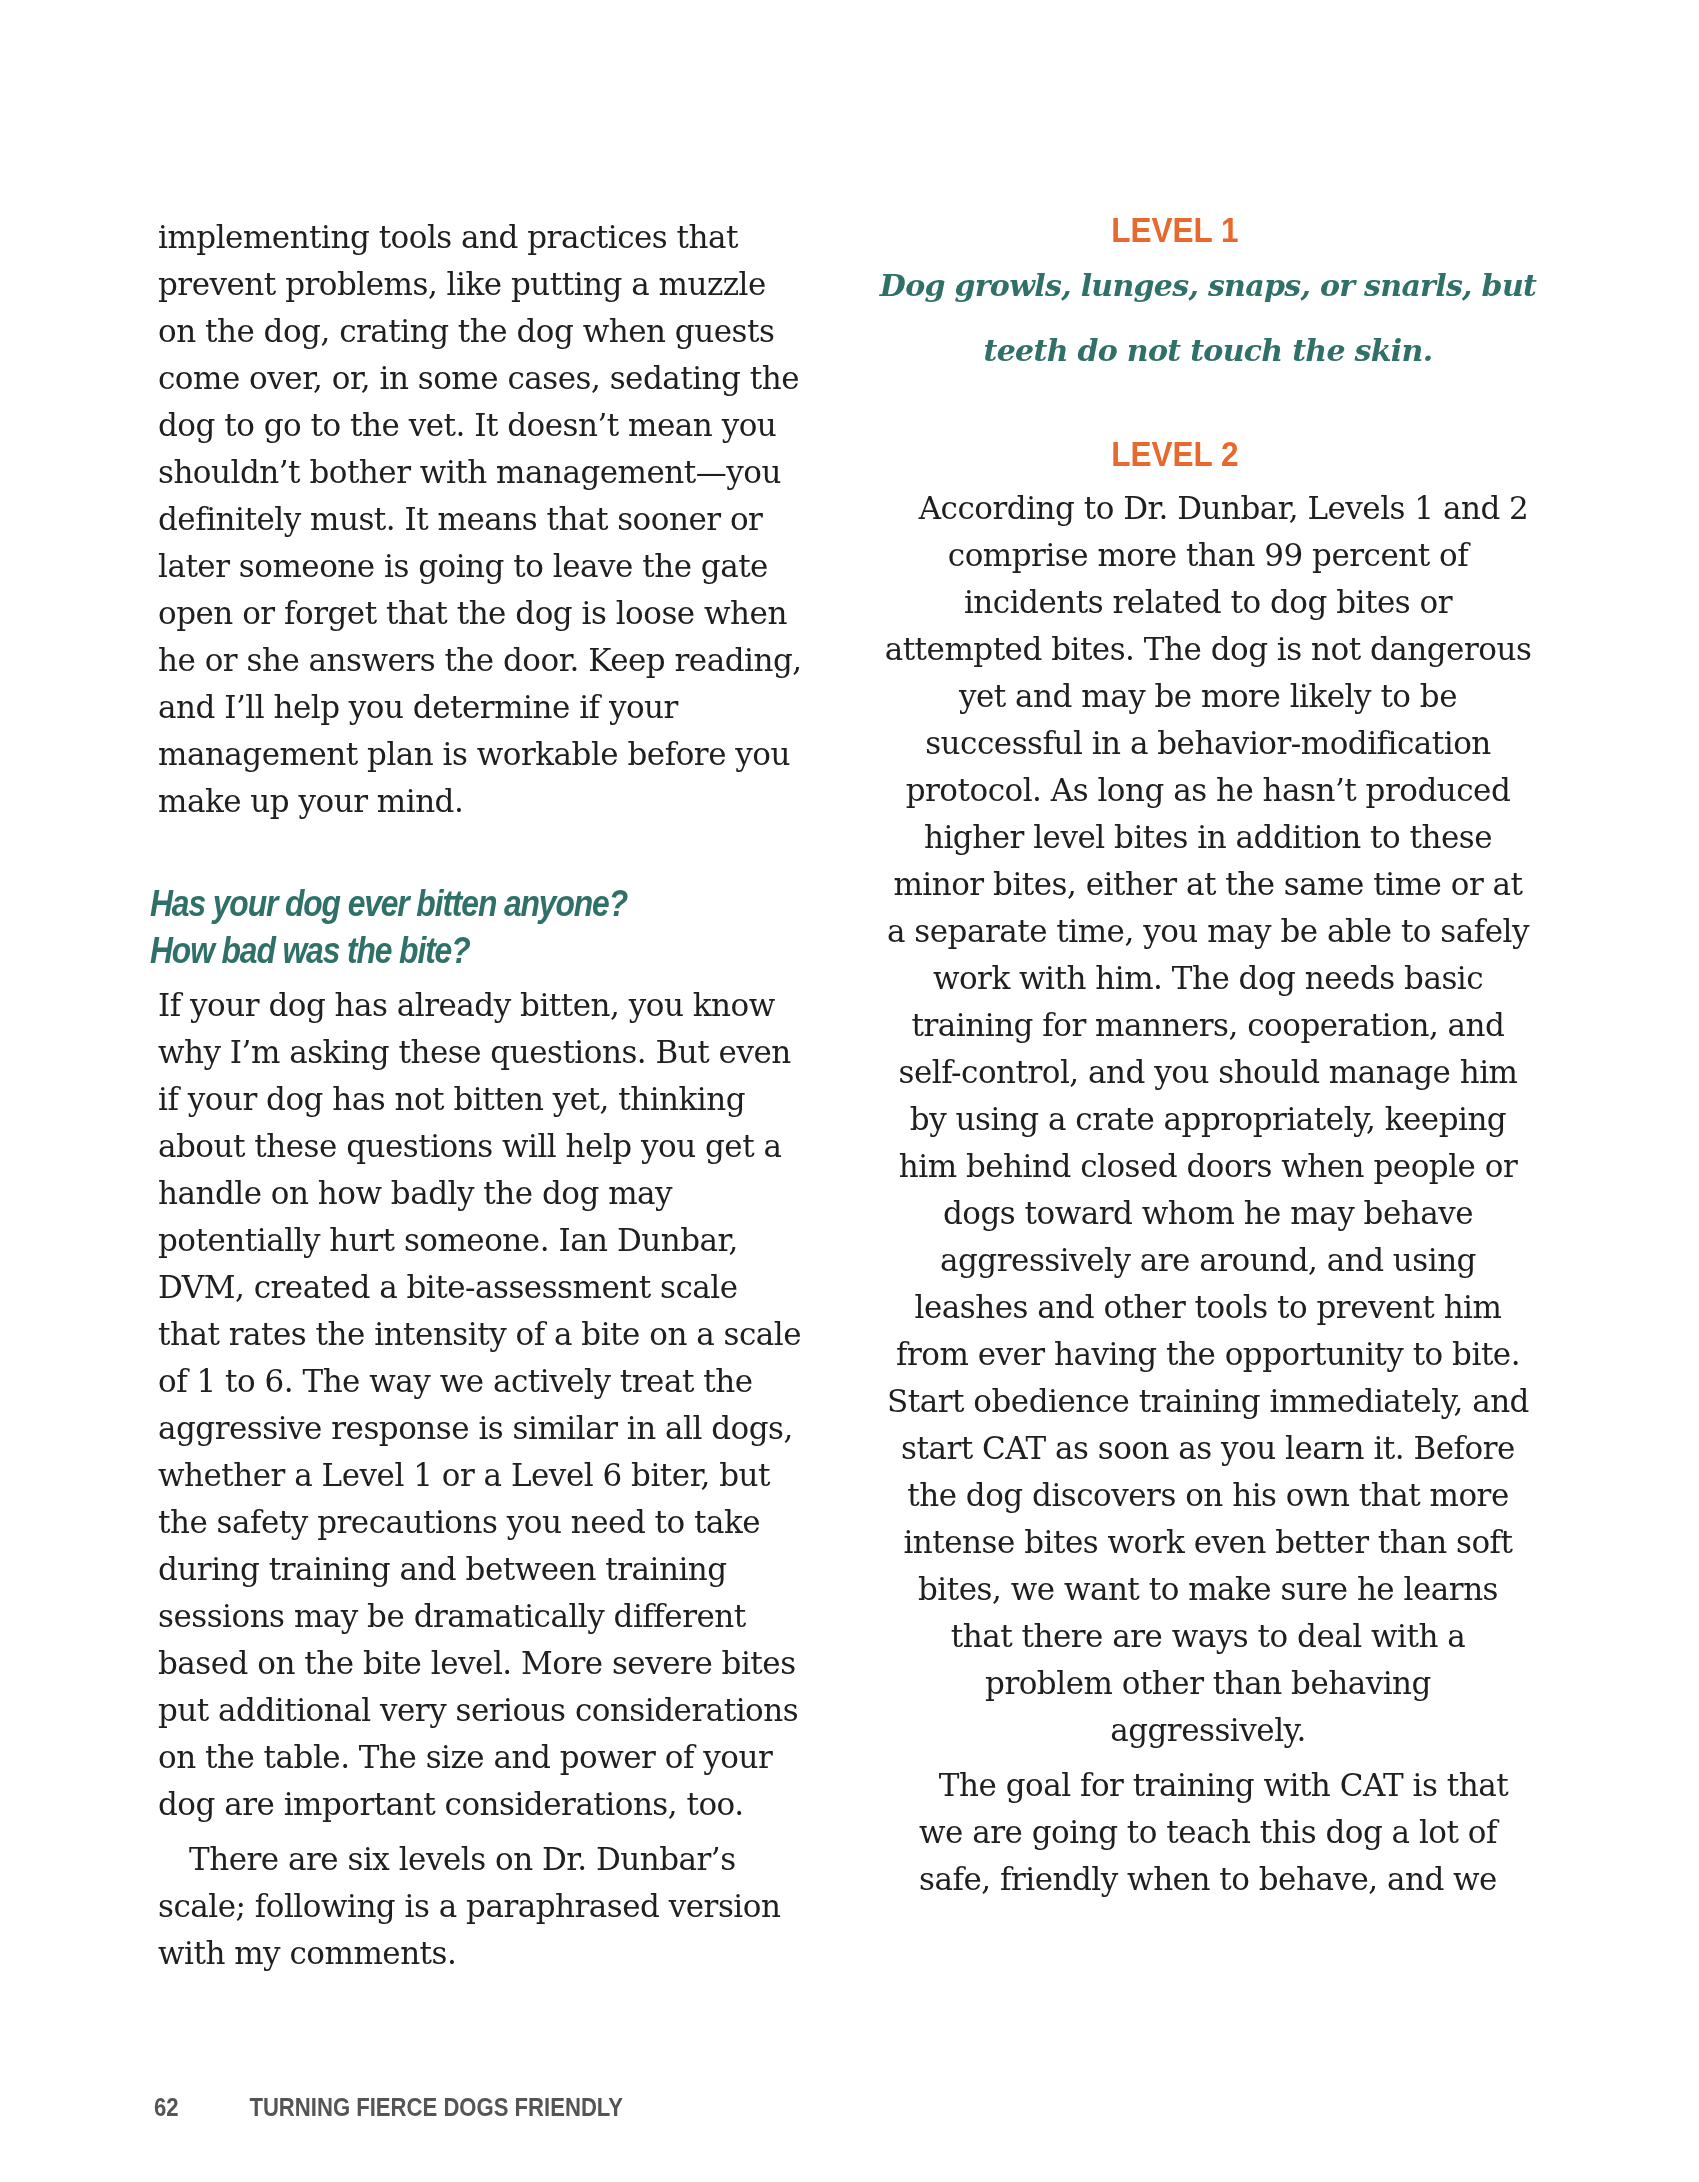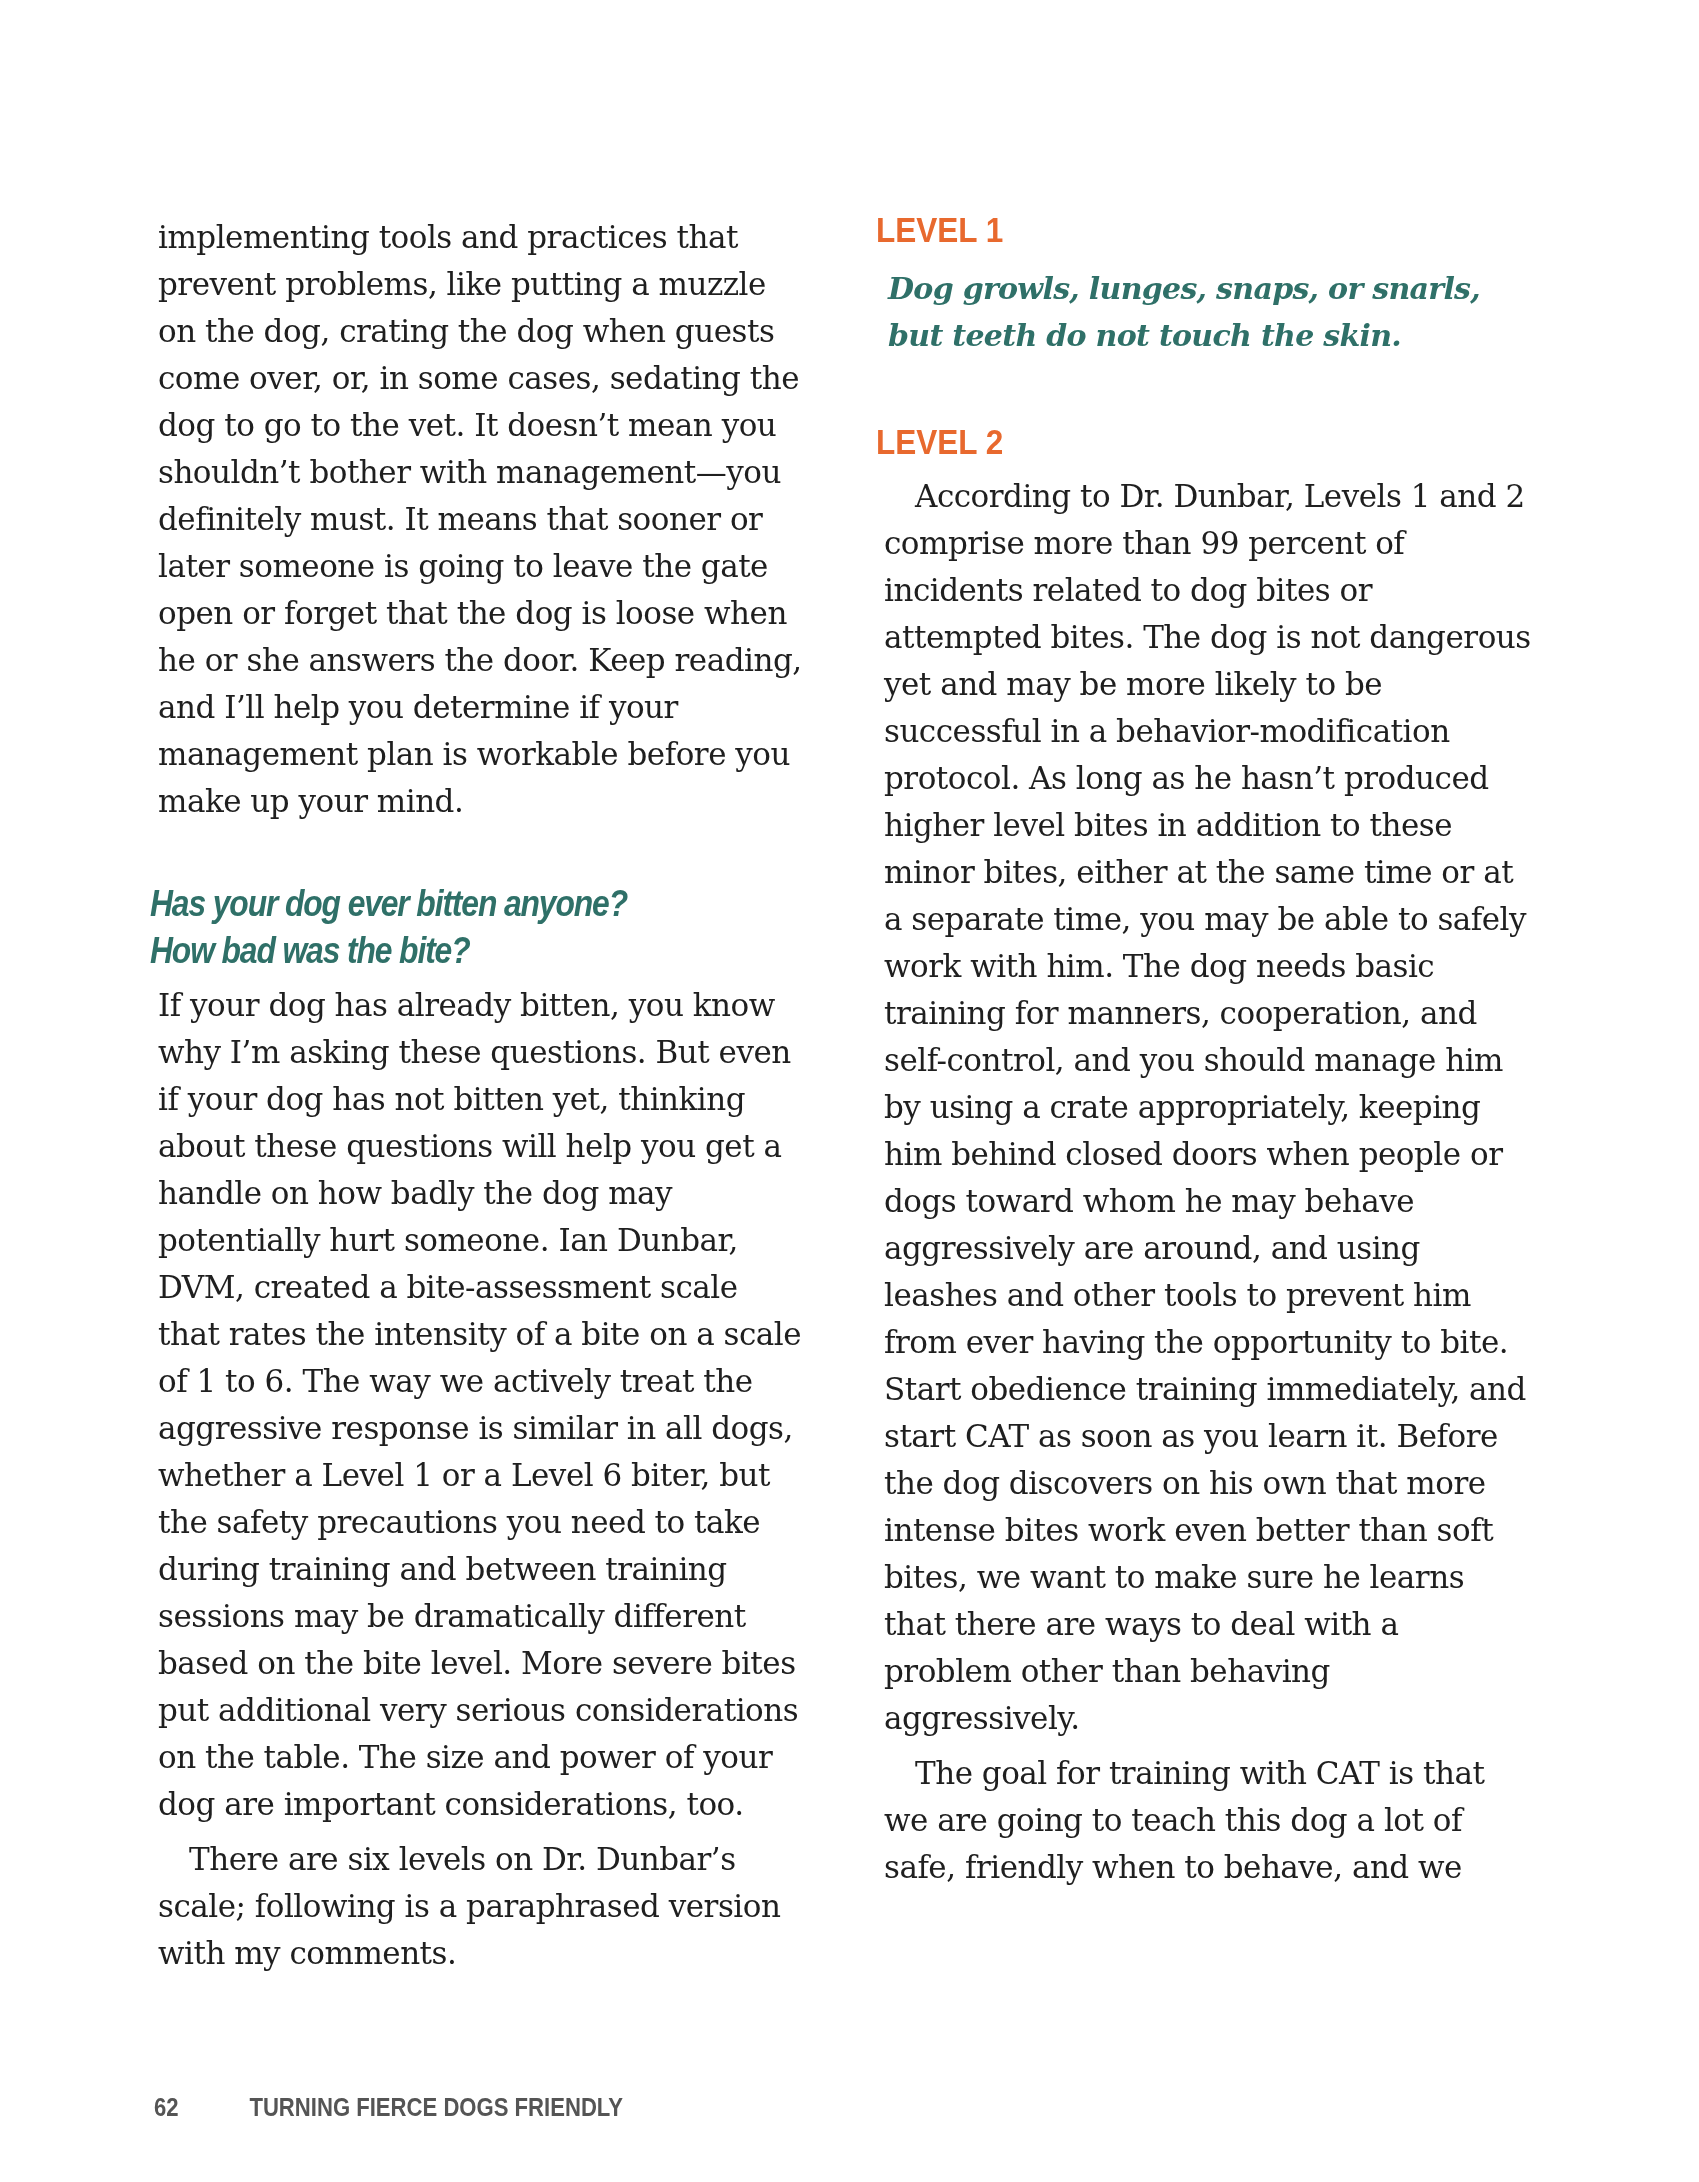--- a/index.html
+++ b/index.html
@@ -1,24 +1,24 @@
 <!DOCTYPE html>
 <html style="font-size:14px"><head>
 <meta charset="utf-8">
 <style>
   html, body { margin:0; padding:0; background:#ffffff; }
   body { width:1700px; height:2183px; position:relative; overflow:hidden; }
   .col { position:absolute; top:206px; width:664px; }
   .col.left { left:150px; }
-  .col.right { left:876px; }
+  .col.right { left:876px;text-align:center; }
   .body-text { font-family:"DejaVu Serif", "Liberation Serif", serif; font-size:31px; line-height:47px; color:#1f1f1f; margin:8px; letter-spacing:-0.5px; }
   .indent { text-indent:31px; }
   .subhead { font-family:"Liberation Sans", sans-serif; font-weight:bold; font-style:italic; color:#2f7068; font-size:37px; line-height:47px; margin:0; letter-spacing:-1.3px; transform:scaleX(0.86); transform-origin:left; white-space:nowrap; }
   .level-head { font-family:"Liberation Sans", sans-serif; font-weight:bold; color:#e8692e; font-size:35px; line-height:47px; margin:0; transform:scaleX(0.9); transform-origin:left; }
-  .level-desc { font-family:"DejaVu Serif", "Liberation Serif", serif; font-weight:bold; font-style:italic; color:#2f7068; font-size:30px; line-height:47px; margin:12px; letter-spacing:-0.7px; }
+  .level-desc { font-family:"DejaVu Serif", "Liberation Serif", serif; font-weight:bold; font-style:italic; color:#2f7068; font-size:30px; line-height:65px; margin:0; letter-spacing:-0.7px; }
   .gap { height:47px; }
   .footer { position:absolute; top:2092px; left:154px; font-family:"Liberation Sans", sans-serif; font-weight:bold; color:#555555; font-size:26px; transform:scaleX(0.85); transform-origin:left; white-space:nowrap; }
   .footer .page-num { display:inline-block; width:105px; }
 </style>
 </head>
 <body>
 
 <div class="col left">
   <p class="body-text">implementing tools and practices that prevent problems, like putting a muzzle on the dog, crating the dog when guests come over, or, in some cases, sedating the dog to go to the vet. It doesn’t mean you shouldn’t bother with management—you definitely must. It means that sooner or later someone is going to leave the gate open or forget that the dog is loose when he or she answers the door. Keep reading, and I’ll help you determine if your management plan is workable before you make up your mind.</p>
   <div class="gap"></div>

